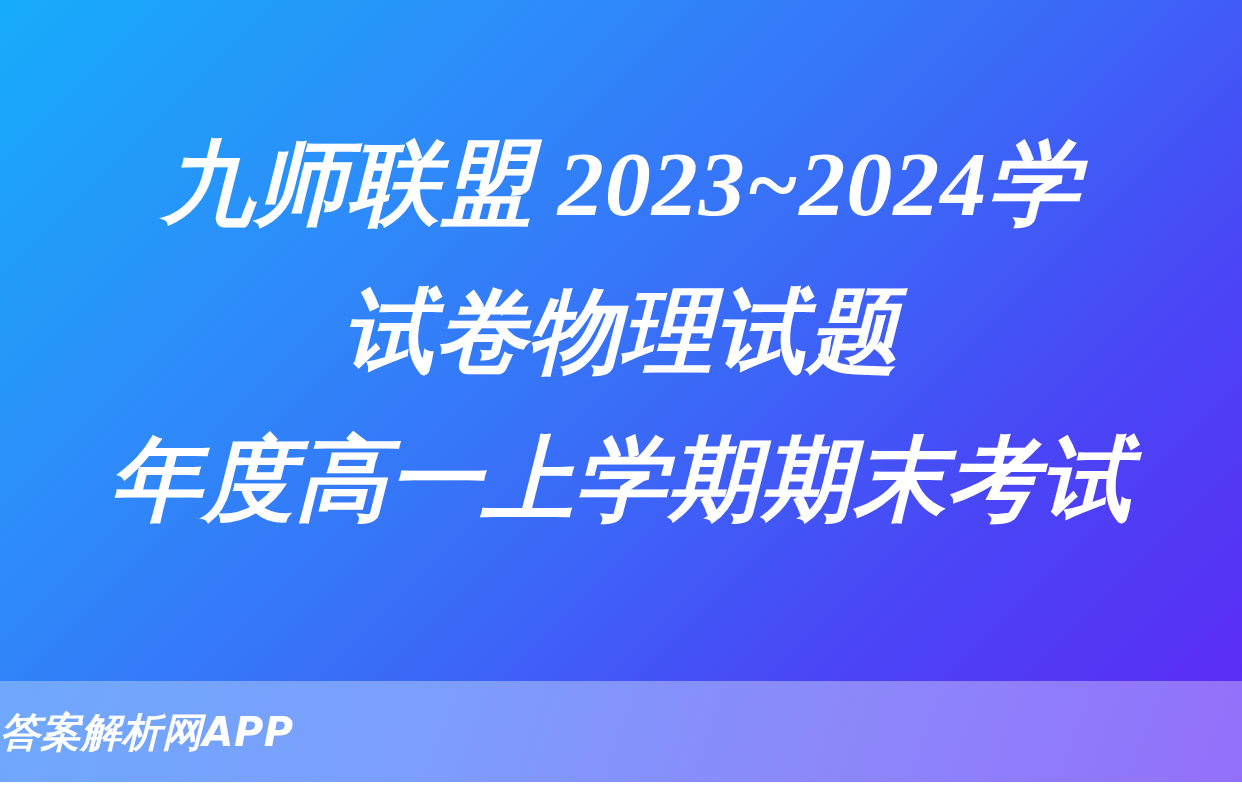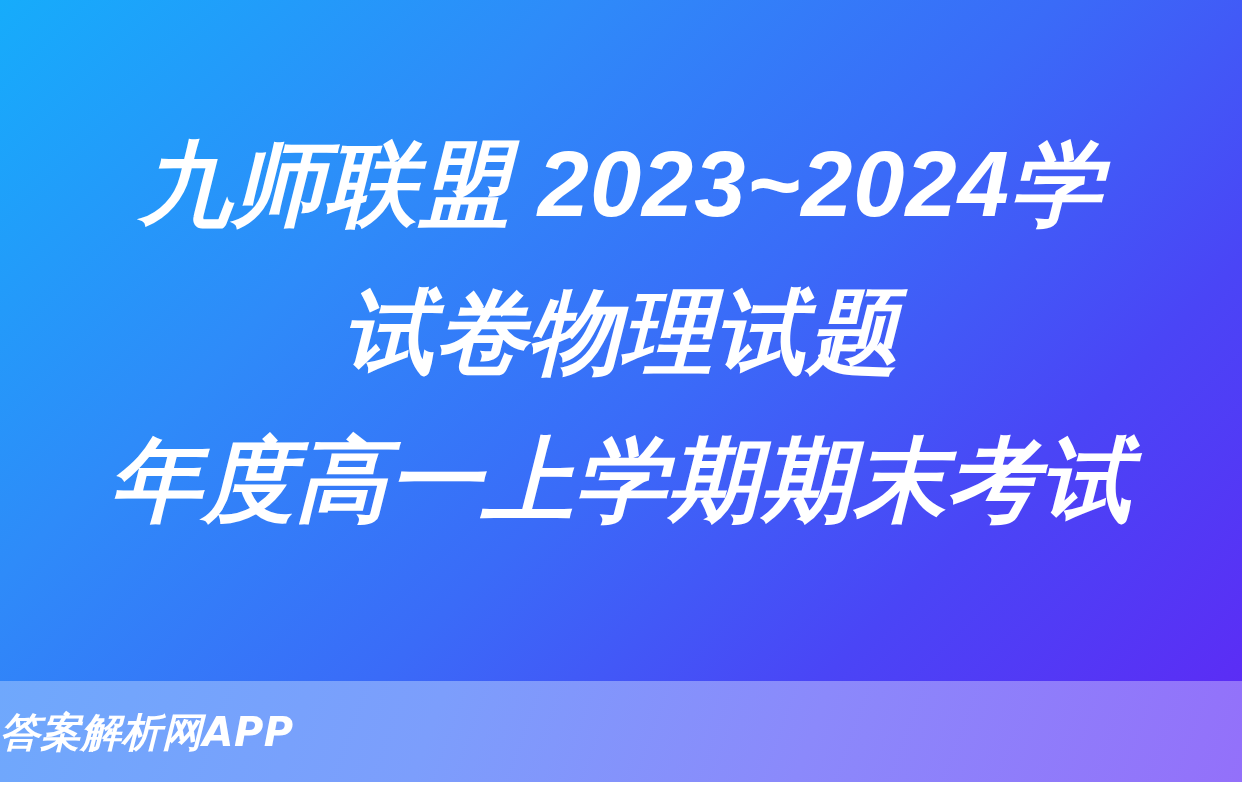--- a/index.html
+++ b/index.html
@@ -44,21 +44,21 @@
   .title-line {
     color: #ffffff;
     font-weight: 700;
     font-style: italic;
     font-size: 92px;
     line-height: 148px;
     letter-spacing: 1px;
     white-space: nowrap;
     text-align: center;
     margin: 0;
-    font-family: Liberation Sans, sans-serif;
+    font-family: Liberation Serif, serif;
   }
 
   
   #footer-band {
     position: absolute;
     left: 0;
     top: 681px;
     width: 1242px;
     height: 101px;
     background: linear-gradient(110deg, #6FA8FC 0%, #7C9EFC 35%, #8B89FB 65%, #9370FA 100%);

